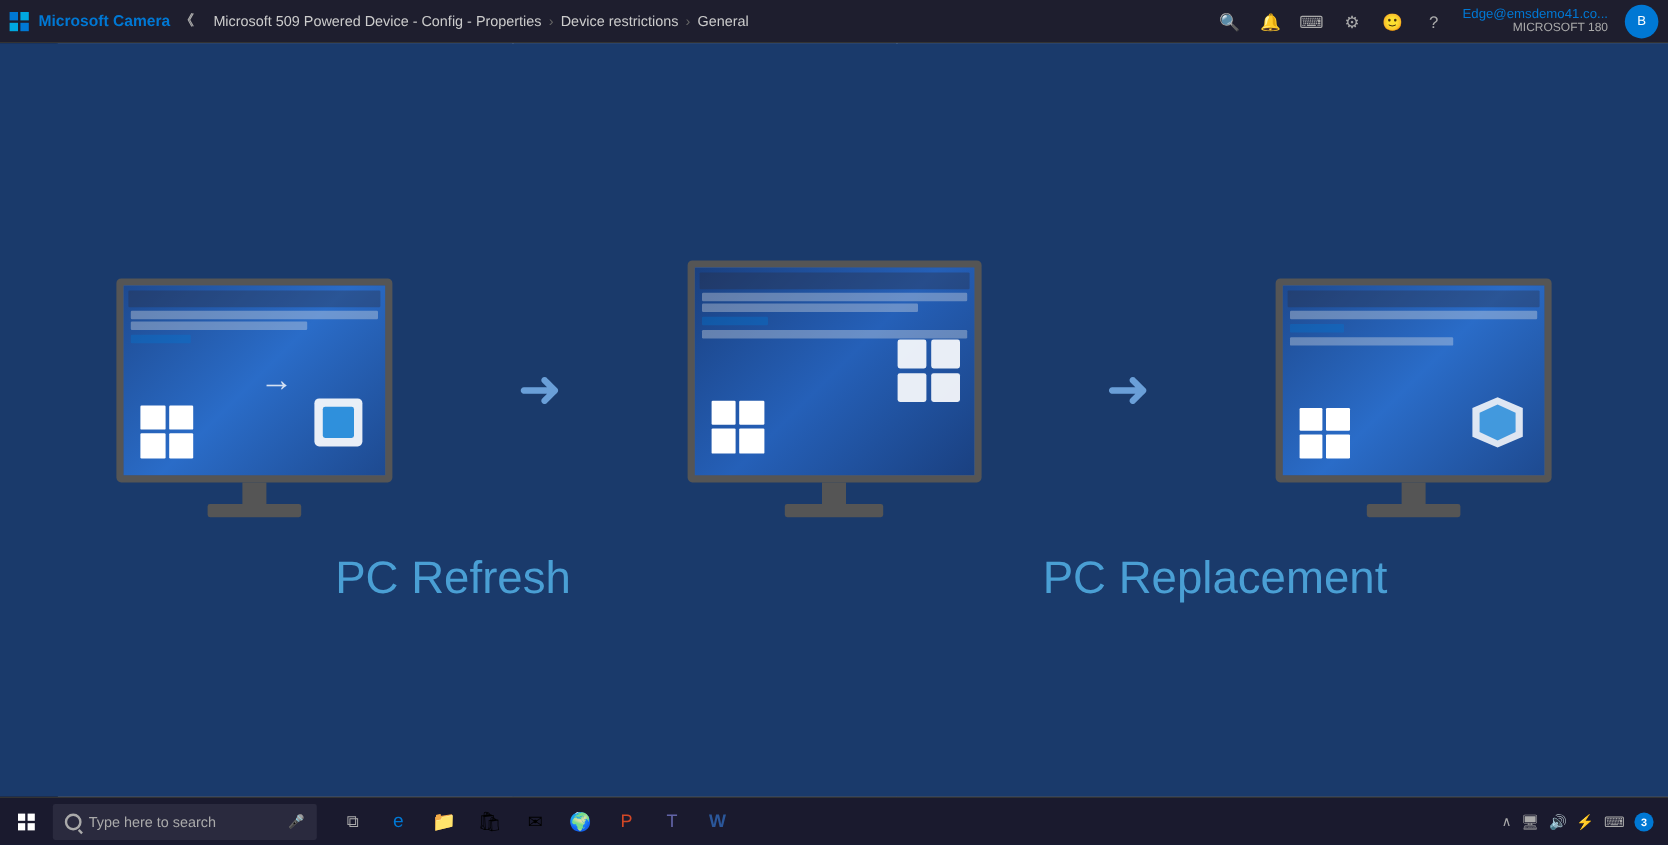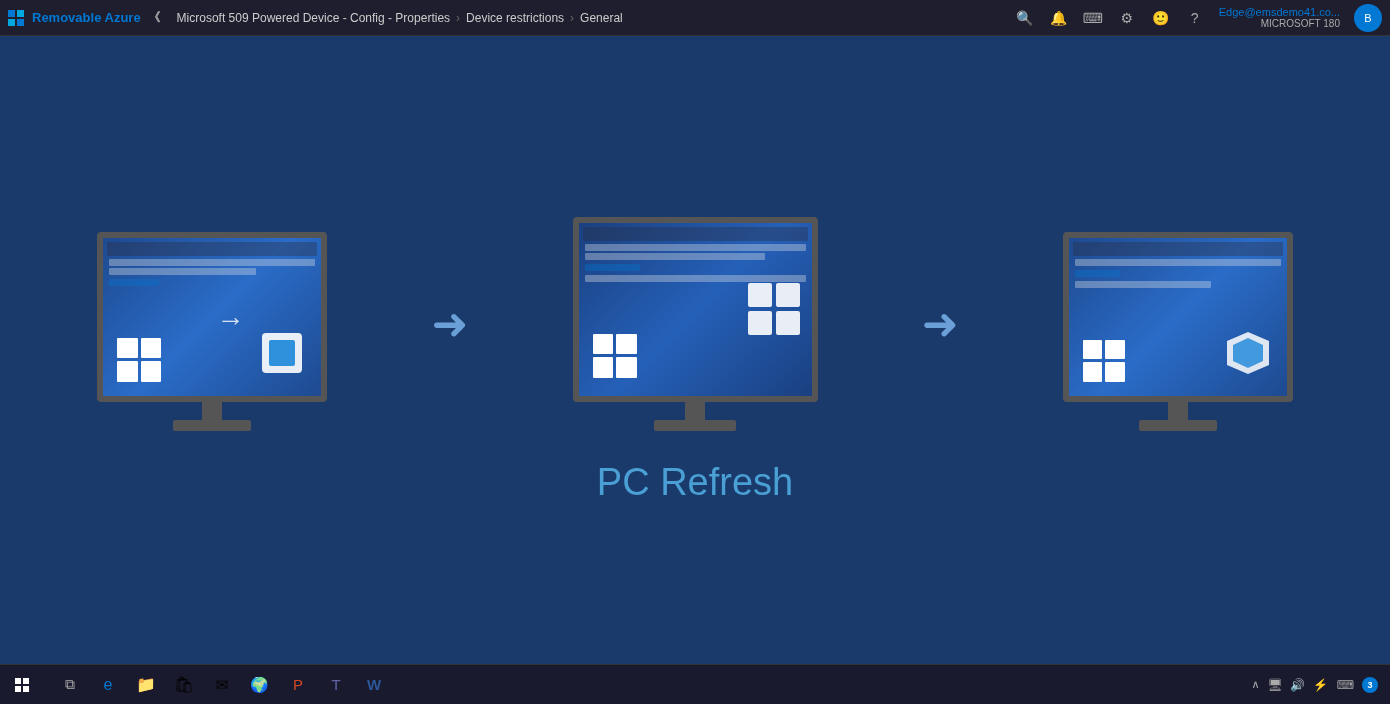--- a/index.html
+++ b/index.html
@@ -258,21 +258,21 @@
 <body>
 
 <div class="title-bar">
   <div class="title-bar-left">
     <div class="win-flag">
       <div class="win-flag-cell" style="background:#0078d4"></div>
       <div class="win-flag-cell" style="background:#00a8e0"></div>
       <div class="win-flag-cell" style="background:#00a8e0"></div>
       <div class="win-flag-cell" style="background:#0078d4"></div>
     </div>
-    <span>Removable Azure</span>
+    <span>Microsoft Camera</span>
     <span style="color:#aaa;font-size:12px">《</span>
   </div>
   <div class="title-bar-center">
     <span>Microsoft 509 Powered Device - Config - Properties</span>
     <span class="title-bar-sep">›</span>
     <span>Device restrictions</span>
     <span class="title-bar-sep">›</span>
     <span>General</span>
   </div>
   <div class="title-bar-right">
@@ -628,33 +628,41 @@
             </div>
           </div>
         </div>
         <div style="width:20px;height:18px;background:#555;"></div>
         <div style="width:78px;height:11px;background:#555;border-radius:2px;"></div>
       </div>
     </div>
 
     <div style="display:flex;justify-content:space-around;width:100%;padding:0 20px;">
       <div style="font-size:38px;font-weight:300;color:#4a9fd4;text-align:center;width:33%;">PC Refresh</div>
+      <div style="font-size:38px;font-weight:300;color:#4a9fd4;text-align:center;width:33%;">PC Replacement</div>
     </div>
   </div>
 
 </div>
 
 <div class="taskbar">
   <div class="taskbar-start">
     <div style="display:grid;grid-template-columns:1fr 1fr;gap:2px;width:14px;height:14px;">
       <div style="background:white;"></div>
       <div style="background:white;"></div>
       <div style="background:white;"></div>
       <div style="background:white;"></div>
     </div>
+  </div>
+  <div class="taskbar-search">
+    <div style="width:14px;height:14px;border:2px solid #aaa;border-radius:50%;position:relative;">
+      <div style="position:absolute;bottom:-4px;right:-3px;width:4px;height:2px;background:#aaa;transform:rotate(45deg);"></div>
+    </div>
+    <span class="taskbar-search-text">Type here to search</span>
+    <span style="margin-left:auto;font-size:11px;color:#aaa;">🎤</span>
   </div>
   <div class="taskbar-icons">
     <div class="taskbar-icon" style="font-size:14px;color:#aaa;">⧉</div>
     <div class="taskbar-icon" style="color:#0078d4;font-size:16px;">e</div>
     <div class="taskbar-icon" style="font-size:16px;">📁</div>
     <div class="taskbar-icon" style="font-size:16px;">🛍</div>
     <div class="taskbar-icon" style="font-size:15px;">✉</div>
     <div class="taskbar-icon" style="font-size:15px;">🌍</div>
     <div class="taskbar-icon" style="font-size:15px;color:#d24726;">P</div>
     <div class="taskbar-icon" style="font-size:15px;color:#6264a7;">T</div>

